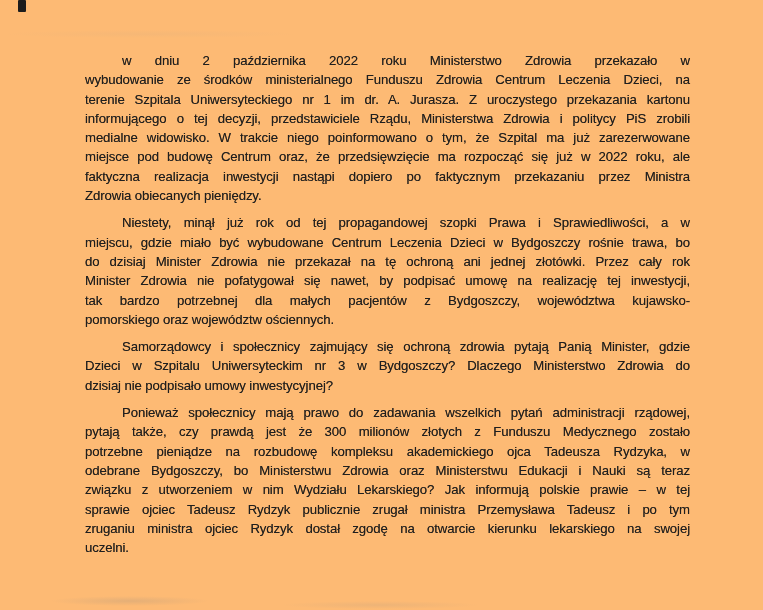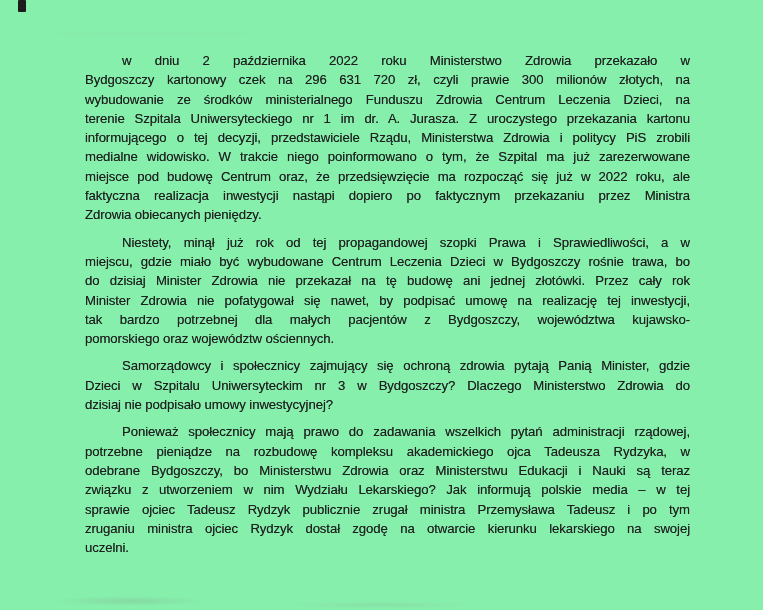--- a/index.html
+++ b/index.html
@@ -4,21 +4,21 @@
 <style>
   html, body {
     margin: 0;
     padding: 0;
     background: #ffffff;
   }
   .page {
     position: relative;
     width: 763px;
     height: 610px;
-    background: #86efac;
+    background: #fdba74;
     overflow: hidden;
     font-family: "Liberation Sans", "DejaVu Sans", sans-serif;
     color: #1f1f1f;
   }
   .text-block {
     position: absolute;
     left: 85px;
     top: 51px;
     width: 605px;
     font-size: 13.2px;
@@ -69,47 +69,47 @@
   }
 </style>
 </head>
 <body>
 
 <div class="page">
   <div class="mark-top-left"></div>
   <div class="text-block">
       <div class="para">
         <div class="line first">w dniu 2 października 2022 roku Ministerstwo Zdrowia przekazało w</div>
-        <div class="line">Bydgoszczy kartonowy czek na 296 631 720 zł, czyli prawie 300 milionów złotych, na</div>
         <div class="line">wybudowanie ze środków ministerialnego Funduszu Zdrowia Centrum Leczenia Dzieci, na</div>
         <div class="line">terenie Szpitala Uniwersyteckiego nr 1 im dr. A. Jurasza. Z uroczystego przekazania kartonu</div>
         <div class="line">informującego o tej decyzji, przedstawiciele Rządu, Ministerstwa Zdrowia i politycy PiS zrobili</div>
         <div class="line">medialne widowisko. W trakcie niego poinformowano o tym, że Szpital ma już zarezerwowane</div>
         <div class="line">miejsce pod budowę Centrum oraz, że przedsięwzięcie ma rozpocząć się już w 2022 roku, ale</div>
         <div class="line">faktyczna realizacja inwestycji nastąpi dopiero po faktycznym przekazaniu przez Ministra</div>
         <div class="line last">Zdrowia obiecanych pieniędzy.</div>
       </div>
       <div class="para">
         <div class="line first">Niestety, minął już rok od tej propagandowej szopki Prawa i Sprawiedliwości, a w</div>
         <div class="line">miejscu, gdzie miało być wybudowane Centrum Leczenia Dzieci w Bydgoszczy rośnie trawa, bo</div>
-        <div class="line">do dzisiaj Minister Zdrowia nie przekazał na tę budowę ani jednej złotówki. Przez cały rok</div>
+        <div class="line">do dzisiaj Minister Zdrowia nie przekazał na tę ochroną ani jednej złotówki. Przez cały rok</div>
         <div class="line">Minister Zdrowia nie pofatygował się nawet, by podpisać umowę na realizację tej inwestycji,</div>
         <div class="line">tak bardzo potrzebnej dla małych pacjentów z Bydgoszczy, województwa kujawsko-</div>
         <div class="line last">pomorskiego oraz województw ościennych.</div>
       </div>
       <div class="para">
         <div class="line first">Samorządowcy i społecznicy zajmujący się ochroną zdrowia pytają Panią Minister, gdzie</div>
         <div class="line">Dzieci w Szpitalu Uniwersyteckim nr 3 w Bydgoszczy? Dlaczego Ministerstwo Zdrowia do</div>
         <div class="line last">dzisiaj nie podpisało umowy inwestycyjnej?</div>
       </div>
       <div class="para">
         <div class="line first">Ponieważ społecznicy mają prawo do zadawania wszelkich pytań administracji rządowej,</div>
+        <div class="line">pytają także, czy prawdą jest że 300 milionów złotych z Funduszu Medycznego zostało</div>
         <div class="line">potrzebne pieniądze na rozbudowę kompleksu akademickiego ojca Tadeusza Rydzyka, w</div>
         <div class="line">odebrane Bydgoszczy, bo Ministerstwu Zdrowia oraz Ministerstwu Edukacji i Nauki są teraz</div>
-        <div class="line">związku z utworzeniem w nim Wydziału Lekarskiego? Jak informują polskie media – w tej</div>
+        <div class="line">związku z utworzeniem w nim Wydziału Lekarskiego? Jak informują polskie prawie – w tej</div>
         <div class="line">sprawie ojciec Tadeusz Rydzyk publicznie zrugał ministra Przemysława Tadeusz i po tym</div>
         <div class="line">zruganiu ministra ojciec Rydzyk dostał zgodę na otwarcie kierunku lekarskiego na swojej</div>
         <div class="line last">uczelni.</div>
       </div>
     </div>
   <div class="smudge smudge-1"></div>
   <div class="smudge smudge-2"></div>
   <div class="smudge smudge-3"></div>
 </div>
 

